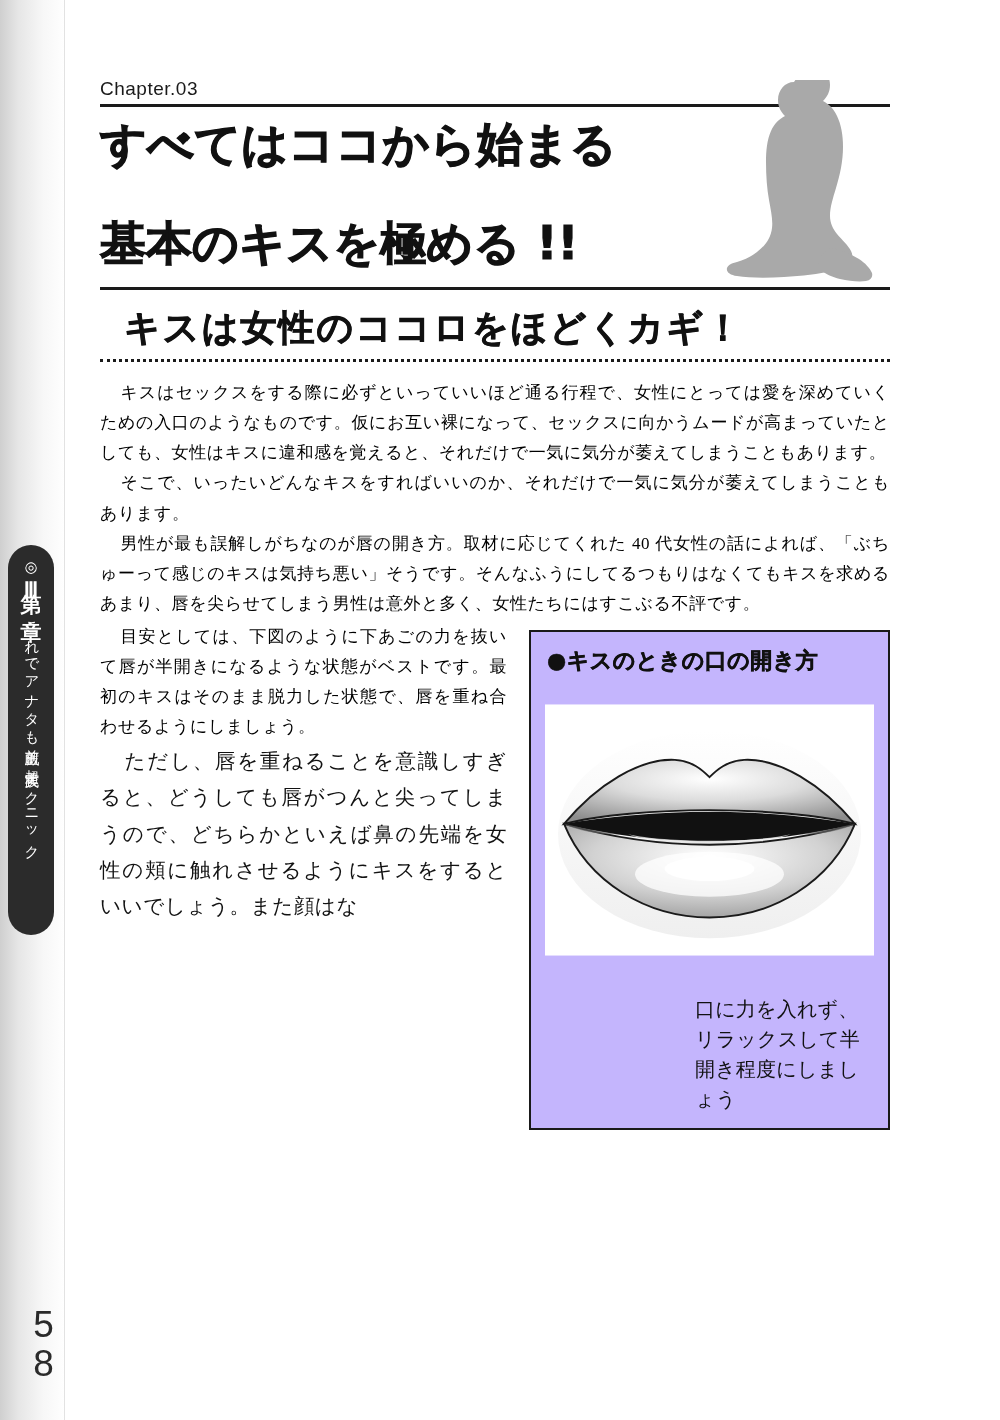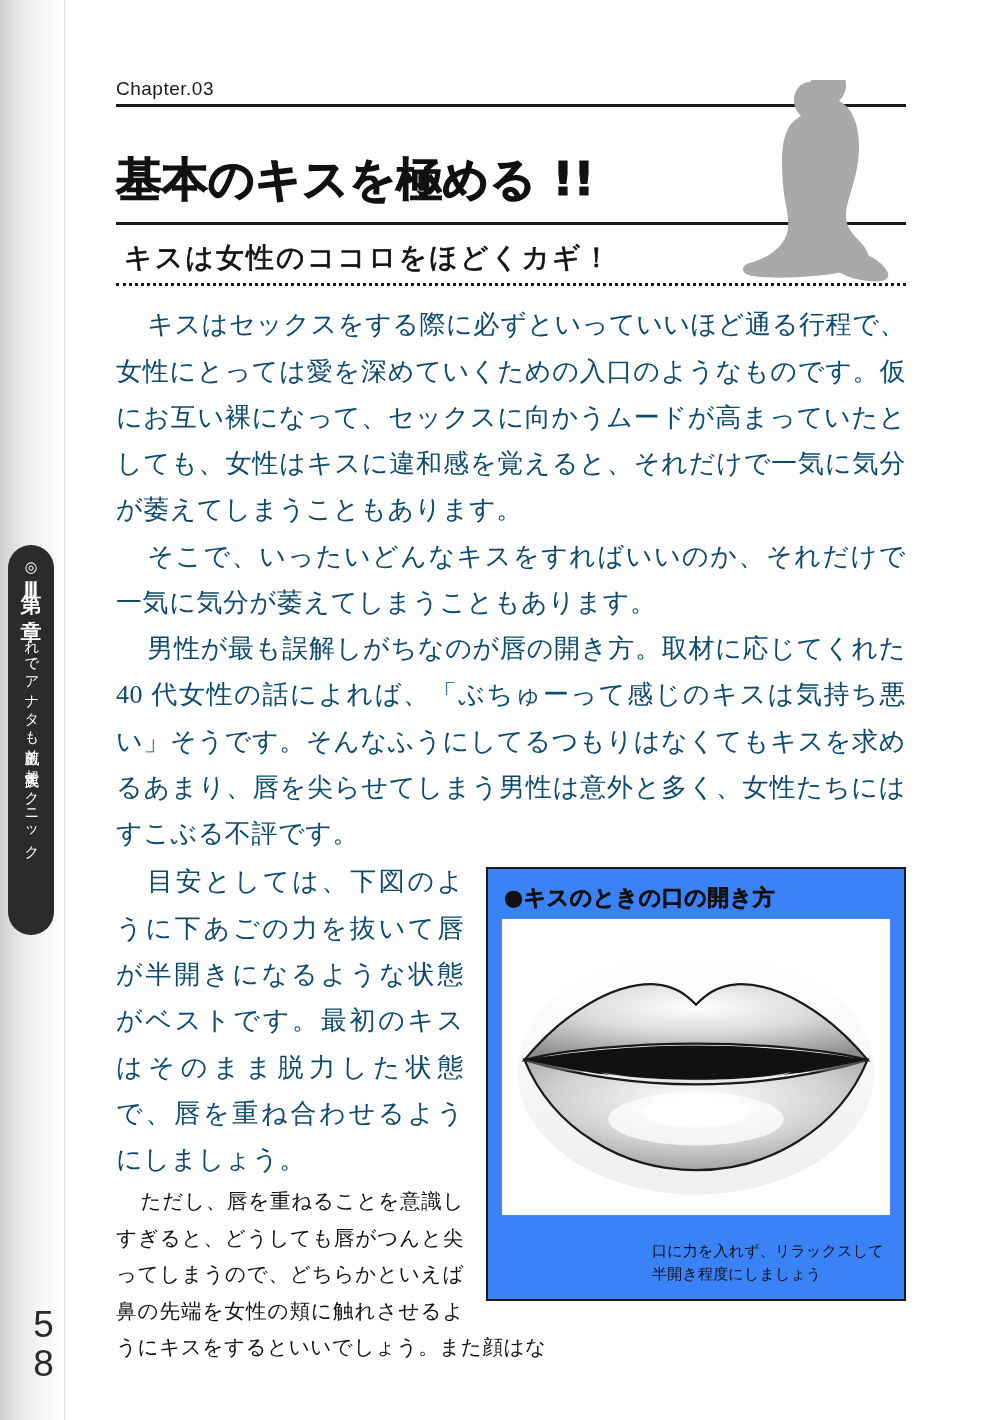--- a/index.html
+++ b/index.html
@@ -83,21 +83,21 @@
     font-weight: 400;
     color: #2a2a2a;
     writing-mode: vertical-rl;
     text-orientation: upright;
     letter-spacing: -2px;
   }
 
   
   .content {
     position: absolute;
-    left: 116px;
+    left: 100px;
     top: 78px;
     width: 790px;
   }
 
   .chapter-label {
     font-size: 19px;
     letter-spacing: 0.5px;
     color: #1a1a1a;
     font-family: "Liberation Sans", sans-serif;
     margin-bottom: 4px;
@@ -119,77 +119,77 @@
     -webkit-text-stroke: 1.1px #111;
   }
   .chapter-title .l2 { display:block;margin-top:45px; }
 
   .rule-mid {
     border-top: 3px solid #1a1a1a;
     margin: 16px 0 14px 0;
   }
 
   .section-heading {
-    font-size: 28px;
-    font-weight: 400;
+    font-size: 36px;
+    font-weight: 700;
     letter-spacing: 2px;
     color: #111;
-    margin: 0 0 6px 8px;
+    margin: 0 0 6px 24px;
     font-family: "DejaVu Sans", sans-serif;
     -webkit-text-stroke: 0.7px #111;
   }
   .dotted-rule {
     border-top: 3.5px dotted #1a1a1a;
     margin: 0 0 16px 0;
   }
 
   
   .body-text p {
     margin: 0 0 0 0;
-    font-size: 26px;
+    font-size: 17px;
     line-height: 1.78;
     text-align: justify;
     text-justify: inter-character;
     font-family: "Liberation Serif", "DejaVu Serif", serif;
     letter-spacing: 0.6px;
-    color: #0c4a6e;
+    color: #000000;
   }
   .body-text p.indent { text-indent: 1.2em; }
 
   
   .wrap-area {
     position: relative;
     margin-top: 2px;
   }
   .figure {
     float: right;
-    width: 420px;
+    width: 361px;
     margin: 8px 0 6px 22px;
     border: 2.5px solid #1a1a1a;
     box-sizing: border-box;
-    background: #3b82f6;
+    background: #c4b5fd;
     padding: 12px 14px 14px 14px;
   }
   .figure-title {
     font-size: 22px;
     font-weight: 700;
     letter-spacing: 0.5px;
     margin: 2px 0 4px 2px;
     font-family: "DejaVu Sans", sans-serif;
     -webkit-text-stroke: 0.5px #111;
   }
   .figure-img {
     width: 100%;
     height: 300px;
     display: block;
   }
   .figure-caption {
-    font-size: 15px;
+    font-size: 20px;
     line-height: 1.5;
-    margin-top: 23px;
+    margin-top: 14px;
     margin-left: 150px;
     font-family: "Liberation Sans", sans-serif;
     color: #111;
     letter-spacing: 0.2px;
   }
 
   .narrow-col p {
     font-size: 20.5px;
     line-height: 1.78;
     text-align: justify;
@@ -233,20 +233,21 @@
       <g fill="#a9a9a9">
         <path d="M74 2c-9 0-16 8-16 18 0 7 3 12 7 16-6 3-11 8-14 15-4 9-5 20-5 31 0 14 1 27 3 38 2 11 4 20 3 28-1 10-7 18-15 24-6 5-13 8-20 10-5 1-9 3-10 6-1 4 3 7 10 8 12 2 30 2 47 1 18-1 35-3 48-6 9-2 15-5 18-9 3-3 3-7 1-11-3-6-9-11-14-17-4-5-7-11-7-18 0-9 3-18 6-28 4-13 7-27 7-41 0-12-2-23-6-31-3-7-8-12-14-15 4-4 7-9 7-16 0-10-7-18-16-18h-10z"></path>
         <path d="M112 168c9 2 19 6 27 11 6 4 11 9 13 14 1 4-1 7-6 8-7 1-17 0-26-2-8-2-15-5-19-9-3-4-3-9 0-13 3-5 7-8 11-9z"></path>
       </g>
     </svg>
 
     <div class="chapter-label">Chapter.03</div>
     <div class="rule-top"></div>
 
     <h1 class="chapter-title">
+      <span>すべてはココから始まる</span>
       <span class="l2">基本のキスを極める !!</span>
     </h1>
 
     <div class="rule-mid"></div>
 
     <h2 class="section-heading">キスは女性のココロをほどくカギ！</h2>
     <div class="dotted-rule"></div>
 
     <div class="body-text">
       <p class="indent">キスはセックスをする際に必ずといっていいほど通る行程で、女性にとっては愛を深めていくための入口のようなものです。仮にお互い裸になって、セックスに向かうムードが高まっていたとしても、女性はキスに違和感を覚えると、それだけで一気に気分が萎えてしまうこともあります。</p>

